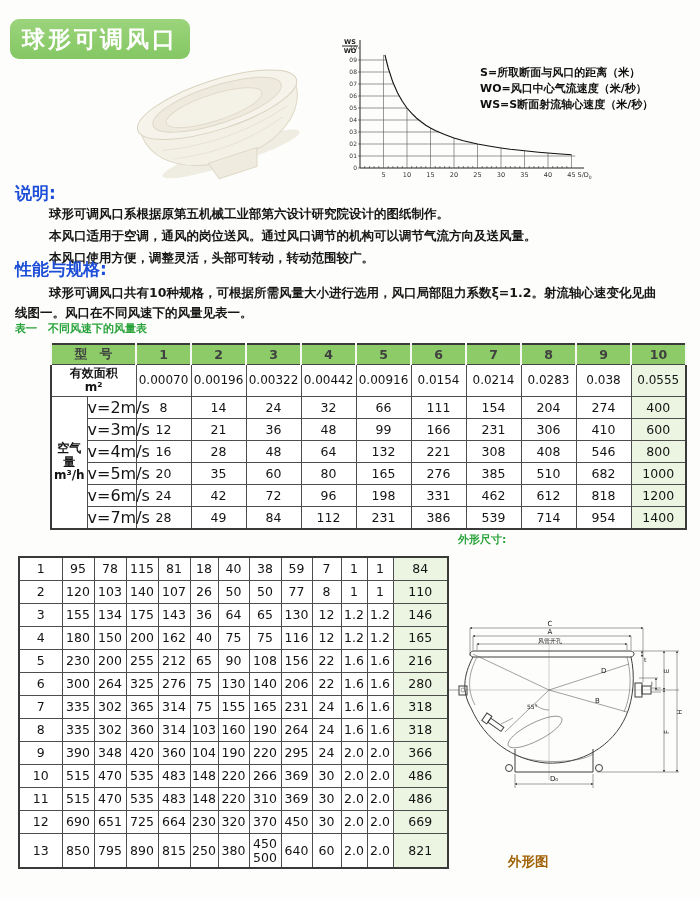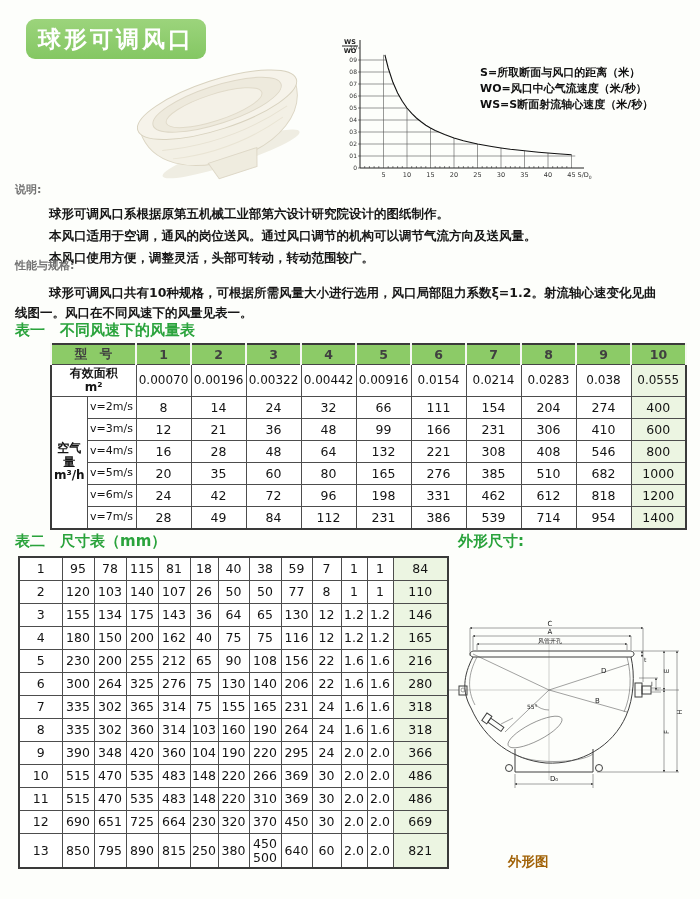--- a/index.html
+++ b/index.html
@@ -1,46 +1,46 @@
 <!DOCTYPE html>
 <html><head>
 <meta charset="utf-8">
 <style>
   html,body{margin:0;padding:0;background:#ffffff;}
   .page{position:relative;width:700px;height:899px;background:#fdfefb;overflow:hidden;
         font-family:"DejaVu Sans","Liberation Sans",sans-serif;color:#151515;}
 
-  .badge{position:absolute;left:26px;top:19px;width:180px;height:40px;
+  .badge{position:absolute;left:10px;top:19px;width:180px;height:40px;
          background:linear-gradient(180deg,#9cd47c,#84c763);border-radius:9px;
          color:#fff;font-size:23px;font-weight:700;letter-spacing:3px;
          display:flex;align-items:center;justify-content:center;}
 
   .photo{position:absolute;left:100px;top:38px;width:240px;height:142px;}
   .chart{position:absolute;left:334px;top:26px;width:360px;height:160px;}
 
-  .h1{position:absolute;font-size:11px;font-weight:700;color:#737373;}
-  .h2{position:absolute;font-size:15px;font-weight:700;color:#2aa33c;}
+  .h1{position:absolute;font-size:17px;font-weight:700;color:#1d4ed8;}
+  .h2{position:absolute;font-size:11px;font-weight:700;color:#2aa33c;}
   .body{position:absolute;left:15px;width:676px;font-size:12.5px;font-weight:600;
         color:#161616;line-height:21px;}
   .indent{text-indent:34px;}
 
   table{position:absolute;border-collapse:collapse;table-layout:fixed;background:#fff;
         border:2px solid #3a3a3a;}
   td,th{border:1px solid #4d4d4d;text-align:center;vertical-align:middle;padding:0;
         white-space:pre-line;color:#141414;}
   th.gh{background:#8ccb67;color:#404040;font-weight:700;font-size:12.5px;
         border-left:2px solid #f6f8f2;border-right:2px solid #f6f8f2;
         border-top:1px solid #8ccb67;border-bottom:1px solid #454545;}
   td.tint{background:#ecf5e2;}
   #table1{left:50px;top:343px;width:635px;}
   #table1 tr:first-child th{height:19px;}
   #table1 tr:nth-child(2) td{height:31px;font-size:12px;}
   #table1 td{height:21px;font-size:12.5px;line-height:1.12;}
   #table1 td.lbl{font-size:12px;font-weight:600;}
-  #table1 td.spd{font-size:11px;}
+  #table1 td.spd{font-size:16px;}
   #table2{left:18px;top:556px;width:429px;}
   #table2 th.gh{height:21px;}
   #table2 td{height:22px;font-size:12.5px;line-height:1.1;}
   #table2 tr:last-child td{height:33px;}
 
   .outline-svg{position:absolute;left:443px;top:608px;width:252px;height:242px;}
   .outline-cap{position:absolute;left:508px;top:853px;width:100px;text-align:left;
                font-size:13.5px;font-weight:600;color:#a16207;}
 
   svg text{font-family:"DejaVu Sans","Liberation Sans",sans-serif;fill:#222;}
@@ -306,21 +306,20 @@
           <td>231</td>
           <td>386</td>
           <td>539</td>
           <td>714</td>
           <td>954</td>
           <td class="tint">1400</td>
         </tr>
       </tbody>
     </table>
 
-  <div class="h2" style="left:15px;top:532px;">表二　尺寸表（mm）</div>
   <div class="h2" style="left:458px;top:532px;">外形尺寸:</div>
 
   <table id="table2">
     <colgroup>
       <col style="width:43px">
         <col style="width:32px">
         <col style="width:32px">
         <col style="width:32px">
         <col style="width:32px">
       <col style="width:28px">

